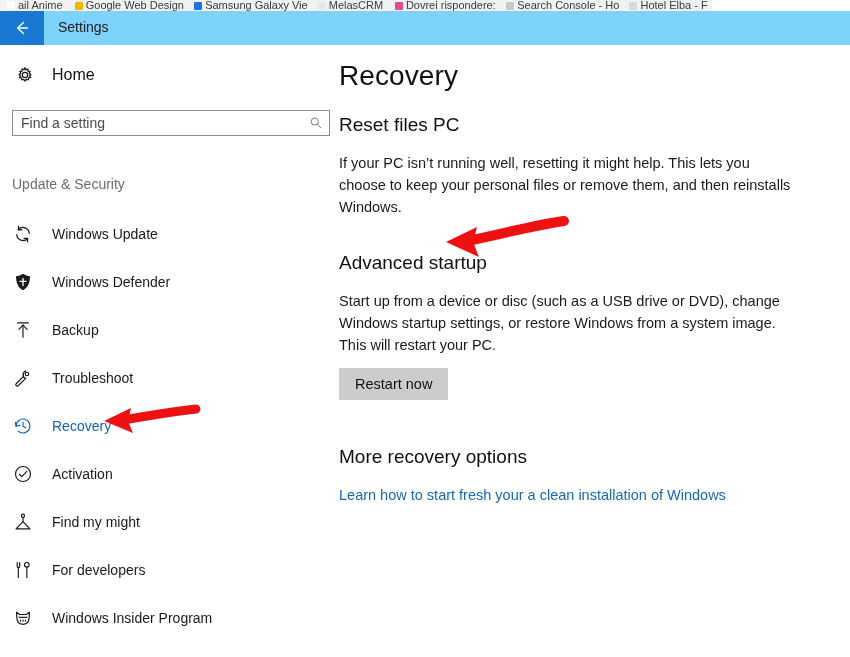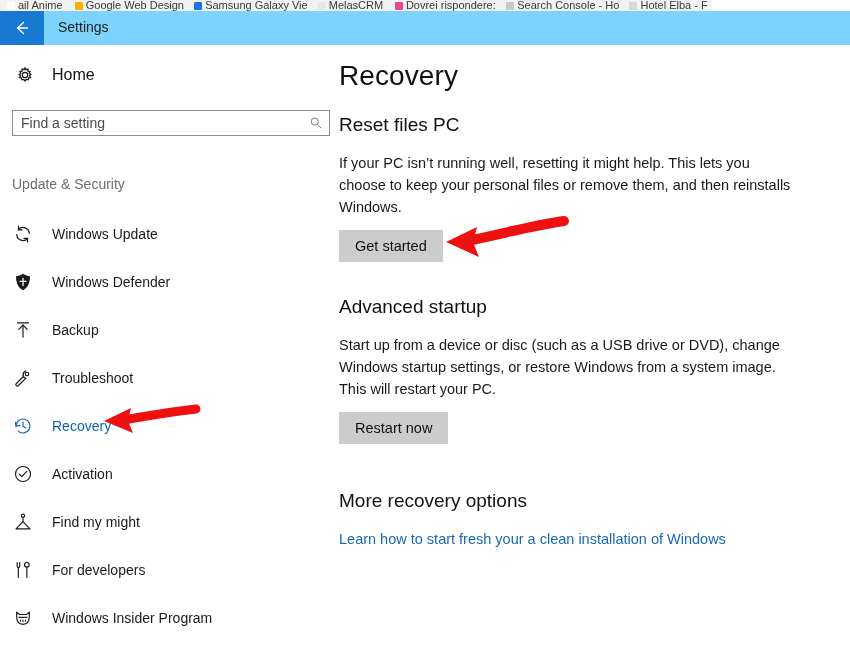--- a/index.html
+++ b/index.html
@@ -414,21 +414,20 @@
   </div>
 </div>
 
 <div id="main">
 
   <h1 id="page-title">Recovery</h1>
 
   <div class="section">
     <h2 class="section-title">Reset files PC</h2>
     <p class="section-body">If your PC isn’t running well, resetting it might help. This lets you choose to keep your personal files or remove them, and then reinstalls Windows.</p>
-    <button class="flat-button">Get started</button>
   </div>
 
   <div class="section" style="margin-top:34px;">
     <h2 class="section-title">Advanced startup</h2>
     <p class="section-body">Start up from a device or disc (such as a USB drive or DVD), change Windows startup settings, or restore Windows from a system image. This will restart your PC.</p>
     <button class="flat-button">Restart now</button>
   </div>
 
   <div id="more-section" class="section">
     <h2 class="section-title">More recovery options</h2>

